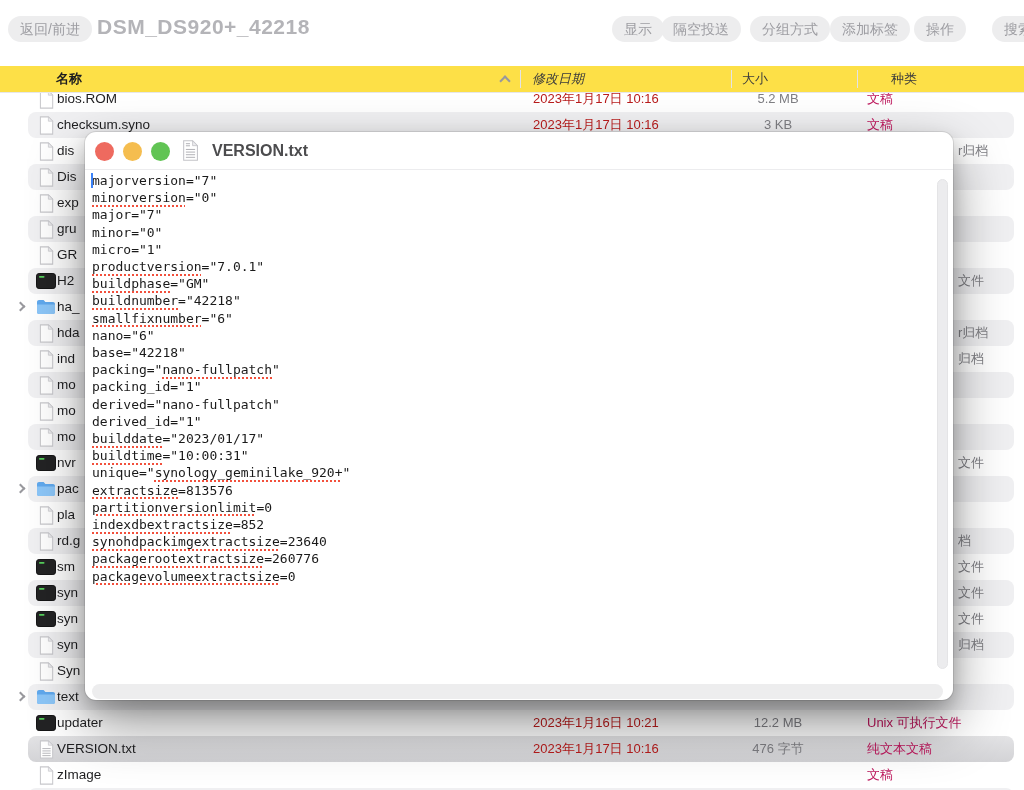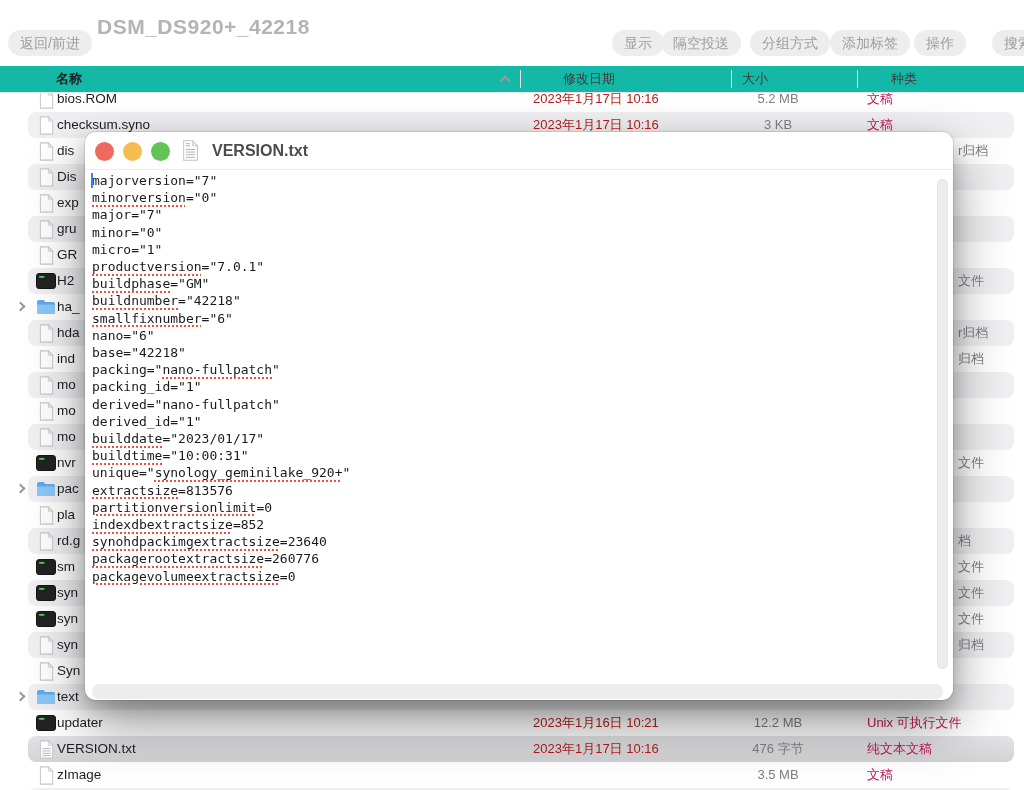--- a/index.html
+++ b/index.html
@@ -1,37 +1,37 @@
 <!DOCTYPE html>
 <html><head>
 <meta charset="utf-8">
 <style>
   * { margin:0; padding:0; box-sizing:border-box; }
   html,body { width:1024px; height:790px; overflow:hidden; background:#fff;
     font-family:"Liberation Sans", sans-serif; position:relative; }
 
   
-  .pill-btn { position:absolute; top:30px; height:26px; line-height:26px; padding:0 12px;
+  .pill-btn { position:absolute; top:16px; height:26px; line-height:26px; padding:0 12px;
     background:#ededee; border-radius:13px; color:#9d9da2; font-size:14px; white-space:nowrap; }
   #btn-back   { left:8px; }
   #win-title  { position:absolute; left:97px; top:15px; font-size:21px; font-weight:700;
     color:#b4b4b8; letter-spacing:.5px; }
   #btn-view   { left:612px; }
   #btn-airdrop{ left:661px; }
   #btn-group  { left:750px; }
   #btn-tags   { left:830px; }
   #btn-action { left:914px; }
   #btn-search { left:992px; }
 
   
-  #col-header { position:absolute; top:66px; left:0; right:0; height:27px; background:#14b8a6;
+  #col-header { position:absolute; top:66px; left:0; right:0; height:27px; background:#fde047;
     border-bottom:1px solid #e7e7e9; z-index:5; font-size:13px; color:#3a3a3c; }
   #col-header .hlabel { position:absolute; top:0; line-height:26px; }
   .h-name { left:56px;  font-weight:600; color:#1d1d1f; }
-  .h-date { left:563px; }
+  .h-date { left:532px;font-style:italic; }
   .h-size { left:742px; }
   .h-kind { left:867px;margin-left:24px; }
   .hdivider { position:absolute; top:4px; bottom:4px; width:1px; background:#e3e3e5; }
   .sort-chevron { position:absolute; left:501px; top:11px; width:8px; height:8px;
     border-left:2px solid #98989d; border-top:2px solid #98989d; transform:rotate(45deg); }
 
   
   #file-rows { position:absolute; top:86px; left:0; right:0; z-index:1; }
   .row { position:relative; height:26px; }
   .row .pill { position:absolute; left:28px; right:10px; top:0; bottom:0; border-radius:8px; }
@@ -389,21 +389,20 @@
     </div>
     <div class="row">
       <div class="pill"></div>
       <span class="ficon">
         <svg width="15" height="19" viewBox="0 0 16 20">
           <path d="M1.5 .8 H10 L14.6 5.4 V19.2 H1.5 Z" fill="#fff" stroke="#c8c8cc" stroke-width="1.1"></path>
           <path d="M10 .8 L14.6 5.4 H10 Z" fill="#ededf0" stroke="#c8c8cc" stroke-width=".8"></path>
         </svg>
       </span>
       <span class="fname">zImage</span>
-      <span class="fsize">3.5 MB</span>
       <span class="fkind">文稿</span>
     </div>
     <div class="row alt">
       <div class="pill"></div>
     </div>
   </div>
 
 <div id="popup">
   <div id="popup-titlebar">
     <span class="tl tl-red"></span>

